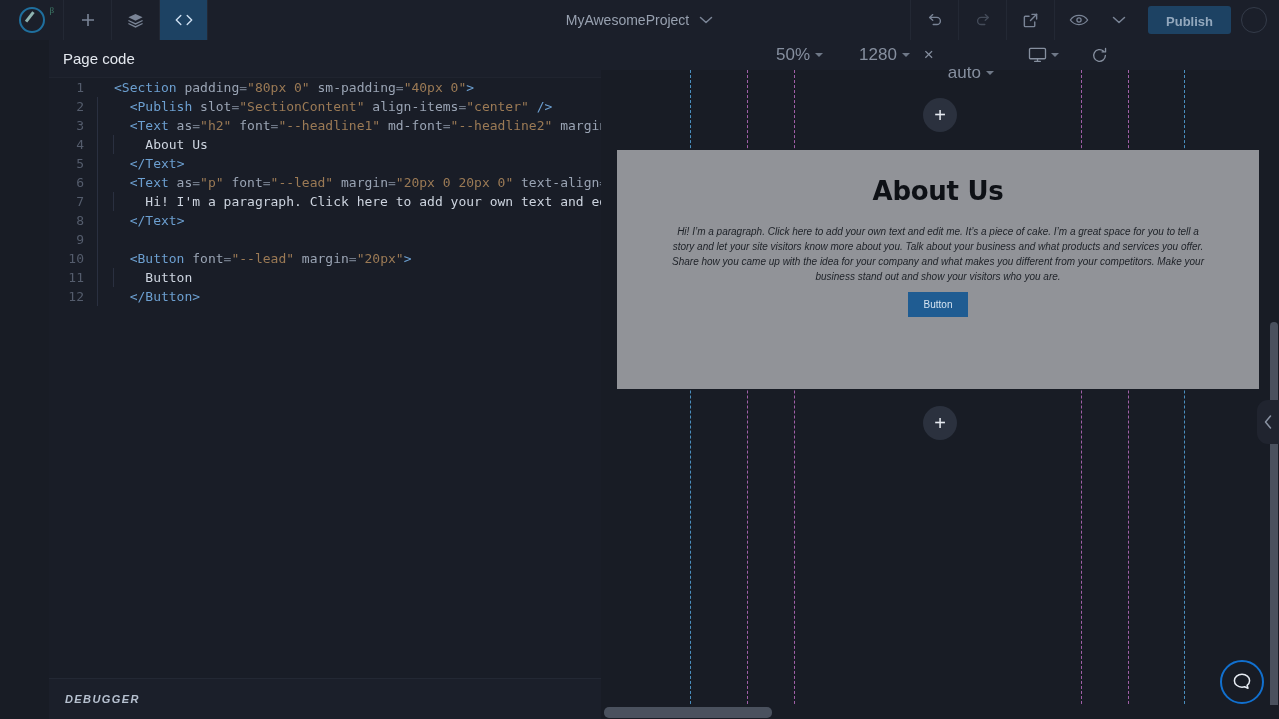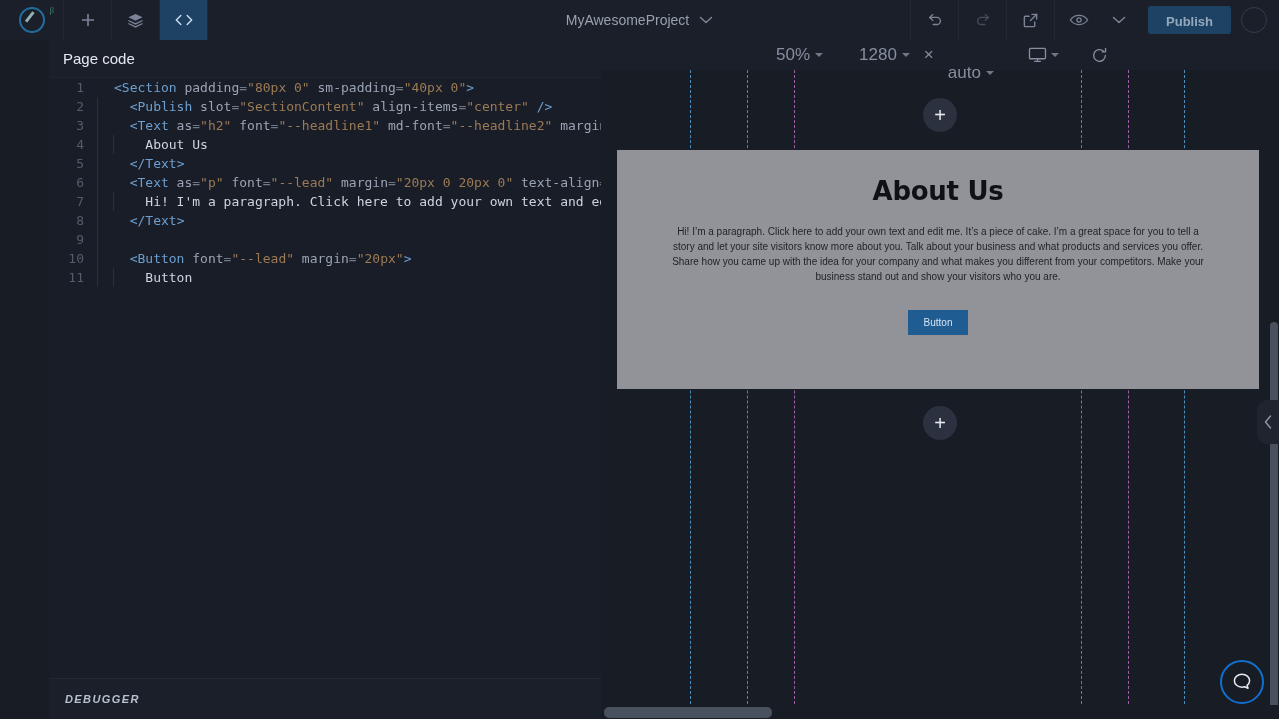--- a/index.html
+++ b/index.html
@@ -155,21 +155,21 @@
     background: #919398; z-index: 3; overflow: hidden;
   }
   .section-inner { padding: 26px 48px; text-align: center; }
   .about-title {
     font-size: 26px; font-weight: bold; color: #0e1116;
     font-family: "DejaVu Sans", sans-serif; letter-spacing: -0.3px;
     margin-bottom: 18px;
   }
   .about-para {
     font-size: 10px; line-height: 15px; color: #1d2127;
-    max-width: 578px; margin: 0 auto 26px;
+    max-width: 578px; margin: 0 auto 8px; font-style: italic;
   }
   .preview-button {
     display: inline-block; background: #1f5c92; color: #d5e3f0;
     font-size: 10px; padding: 7px 16px; border: none; cursor: pointer;
     font-family: "Liberation Sans", sans-serif;
   }
 
   .edge-tab {
     position: absolute; right: 0; top: 360px; width: 22px; height: 44px;
     background: #20242f; border-radius: 11px 0 0 11px;
@@ -318,20 +318,24 @@
             <div class="ln">9</div>
             <div class="code-text"><span class="indent-guide" style="left: 0px;"></span><span>  </span><span class="txt"></span></div>
           </div>
           <div class="code-row">
             <div class="ln">10</div>
             <div class="code-text"><span class="indent-guide" style="left: 0px;"></span><span>  </span><span class="punc">&lt;</span><span class="tag">Button</span><span class="attr"> font</span><span class="eq">=</span><span class="str">"--lead"</span><span class="attr"> margin</span><span class="eq">=</span><span class="str">"20px"</span><span class="punc">&gt;</span></div>
           </div>
           <div class="code-row">
             <div class="ln">11</div>
             <div class="code-text"><span class="indent-guide" style="left: 0px;"></span><span class="indent-guide" style="left: 16px;"></span><span>    </span><span class="txt">Button</span></div>
+          </div>
+          <div class="code-row">
+            <div class="ln">12</div>
+            <div class="code-text"><span class="indent-guide" style="left: 0px;"></span><span>  </span><span class="punc">&lt;/</span><span class="tag">Button</span><span class="punc">&gt;</span></div>
           </div>
         </div>
       <div class="editor-vscroll">
         <div class="thumb"></div>
       </div>
     </div>
 
     <div class="debugger-bar">
       <span class="lbl">DEBUGGER</span>
       <span class="caret">

